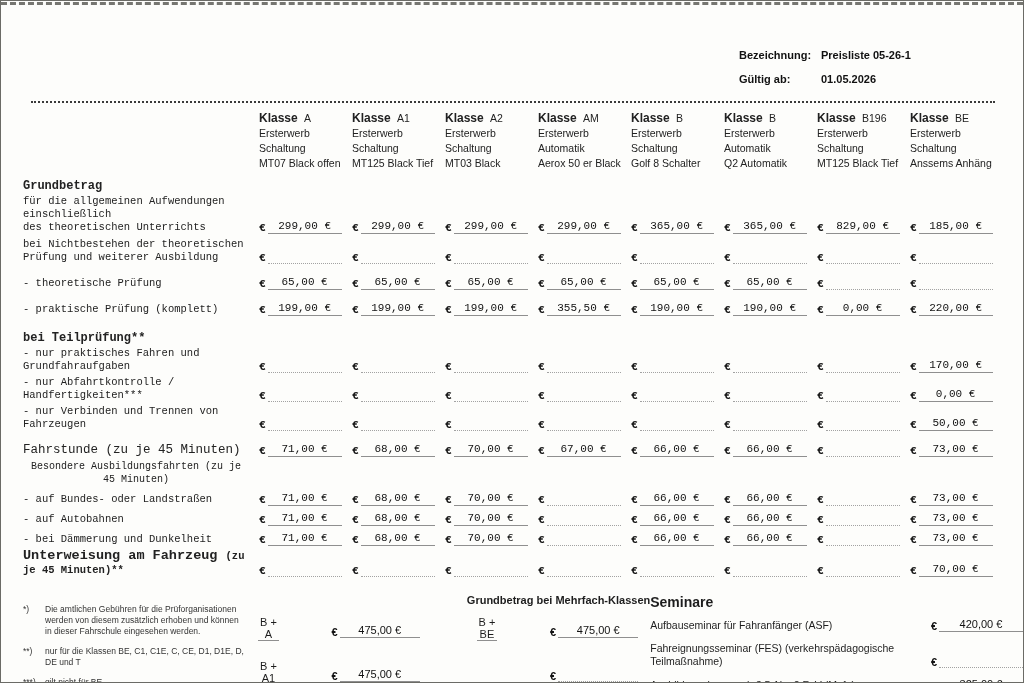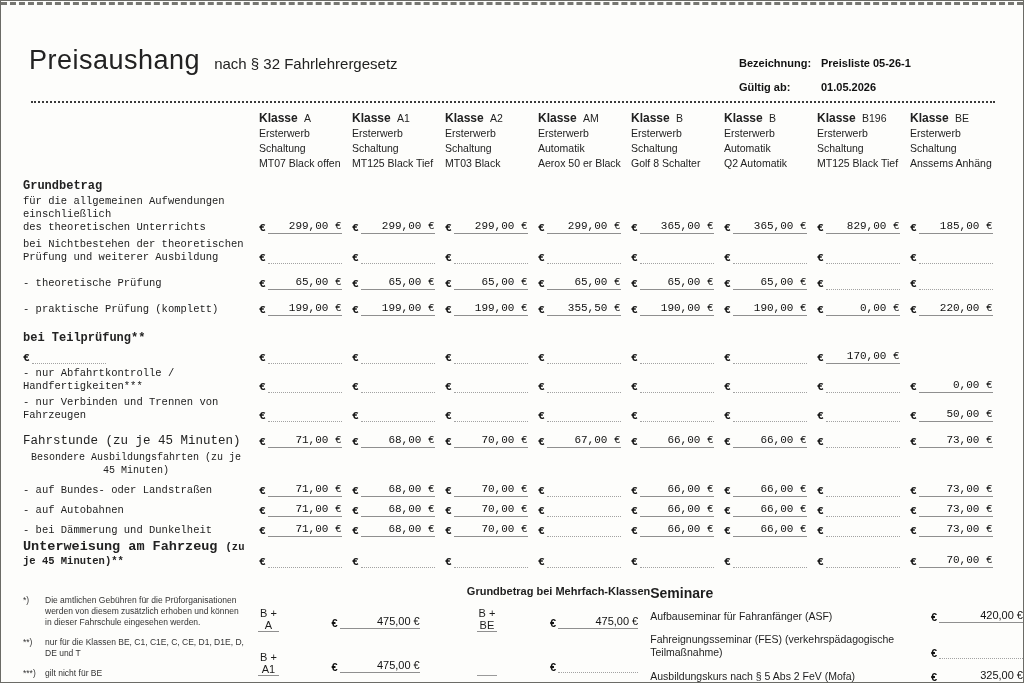--- a/index.html
+++ b/index.html
@@ -11,21 +11,21 @@
   }
   .page::before{
     content:""; position:absolute; top:1px; left:0; right:0; height:0;
     border-top:3px dashed #55554f; opacity:.8;
   }
   
   .header { position:relative; padding:44px 28px 0 28px; height:96px; }
   .title-line { display:flex; align-items:baseline; gap:14px; }
   .main-title { font-size:27px; letter-spacing:.5px; color:#222; }
   .sub-title { font-size:15px; color:#222; }
-  .meta { position:absolute; top:56px; left:738px; font-size:11px; font-weight:bold; color:#111;}
+  .meta { position:absolute; top:48px; left:738px; font-size:11px; font-weight:bold; color:#111;}
   .meta-row { display:flex; margin-bottom:12px; }
   .meta-label { width:82px; }
   .meta-value { }
   .dotted-sep { margin:4px 28px 0 30px; border-top:2px dotted #3a3a3a; height:0; }
   
   .grid { display:grid; grid-template-columns:236px repeat(8,93px); padding-left:22px; }
   .colheads { margin-top:8px; }
   .colhead { font-size:10.5px; line-height:15px; color:#222; padding-right:6px;}
   .colhead .kl { font-size:12px; font-weight:bold; }
   .colhead .kl .code { font-weight:normal; font-size:10.5px; margin-left:3px; }
@@ -38,21 +38,21 @@
   .trow.style-large .lbl { font-size:12.5px; }
   .trow.style-bigbold .lbl { font-size:13.5px; font-weight:bold; }
   .trow.style-bigbold .lbl .sfx { font-size:10.5px; font-weight:bold; }
   .h22{min-height:22px}.h20{min-height:20px}.h26{min-height:26px}.h28{min-height:28px}.h30{min-height:30px}
   .cell { display:flex; align-items:flex-end; padding-bottom:3px; }
   .eur { font-weight:bold; font-size:11px; color:#111; padding-right:2px; line-height:12px;}
   .val {
     display:inline-block; width:74px; font-size:11px; line-height:13px;
     text-align:center; color:#111; white-space:nowrap;
   }
-  .val.filled { border-bottom:1px solid #8f8f8f;text-align:right; }
+  .val.filled { border-bottom:1px solid #8f8f8f; }
   .val.empty  { border-bottom:1px dotted #a2a2a2; }
   
   .bottom { display:flex; padding-left:22px; margin-top:14px; }
   .footnotes { width:236px; font-size:8.5px; line-height:11px; color:#333; padding-top:10px;}
   .fn { display:flex; margin-bottom:9px; }
   .fn .mark { width:22px; flex:none; }
   .fn .txt { max-width:200px; }
   .mehrfach { width:392px; }
   .mf-title { font-size:11px; font-weight:bold; margin-bottom:10px;text-align:right; }
   .mf-row { display:flex; align-items:flex-end; margin-bottom:19px;gap:45px; }
@@ -66,24 +66,20 @@
   .sem-lbl { font-size:10.5px; line-height:13px; max-width:262px; padding-bottom:2px;}
   .sem-cell { display:flex; align-items:flex-end; padding-bottom:2px;}
   .sem-cell .val { width:84px; }
 </style>
 </head>
 <body>
 
 <div class="page">
 
   <div class="header">
-    <div class="title-line">
-      <span class="main-title">Preisaushang</span>
-      <span class="sub-title">nach § 32 Fahrlehrergesetz</span>
-    </div>
     <div class="meta">
       <div class="meta-row">
         <span class="meta-label">Bezeichnung:</span>
         <span class="meta-value">Preisliste 05-26-1</span>
       </div>
       <div class="meta-row">
         <span class="meta-label">Gültig ab:</span>
         <span class="meta-value">01.05.2026</span>
       </div>
     </div>
@@ -284,20 +280,21 @@
         </div>
         <div class="cell">
           <span class="eur">€</span>
           <span class="val filled">220,00 €</span>
         </div>
       </div>
       <div class="grid trow style-heading h28">
         <div class="lbl">bei Teilprüfung**</div>
       </div>
       <div class="grid trow style-item h20">
+        <div class="lbl">- nur praktisches Fahren und Grundfahraufgaben</div>
         <div class="cell">
           <span class="eur">€</span>
           <span class="val empty">&nbsp;</span>
         </div>
         <div class="cell">
           <span class="eur">€</span>
           <span class="val empty">&nbsp;</span>
         </div>
         <div class="cell">
           <span class="eur">€</span>

